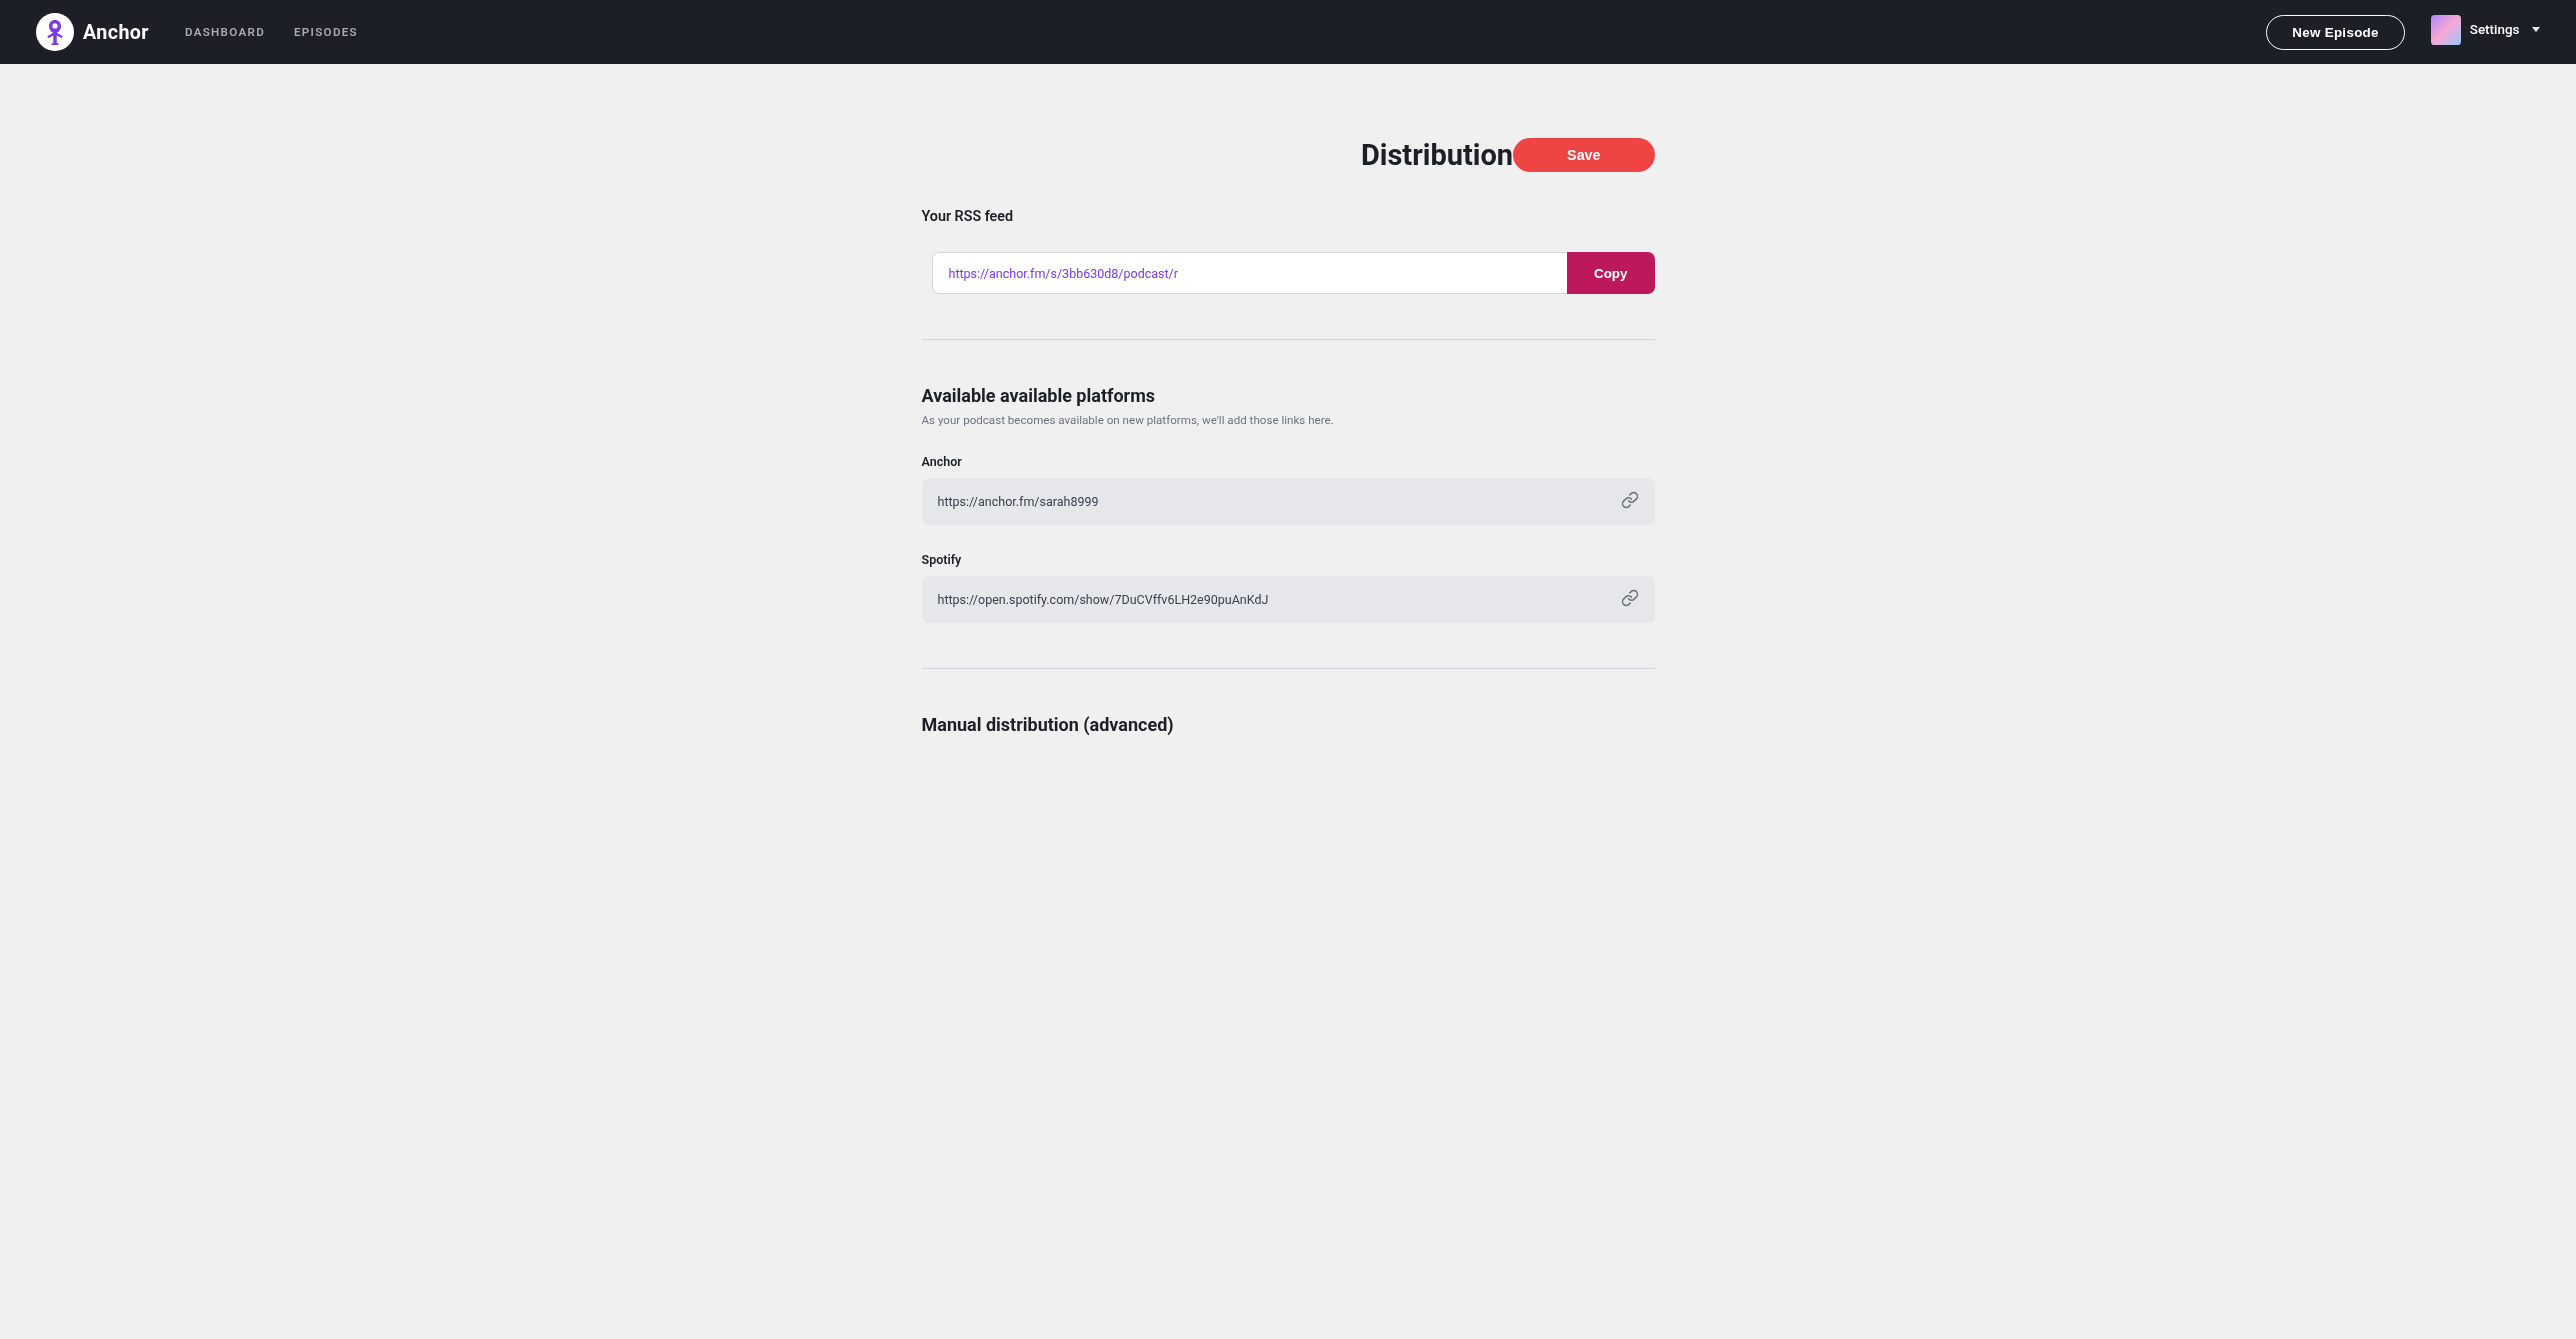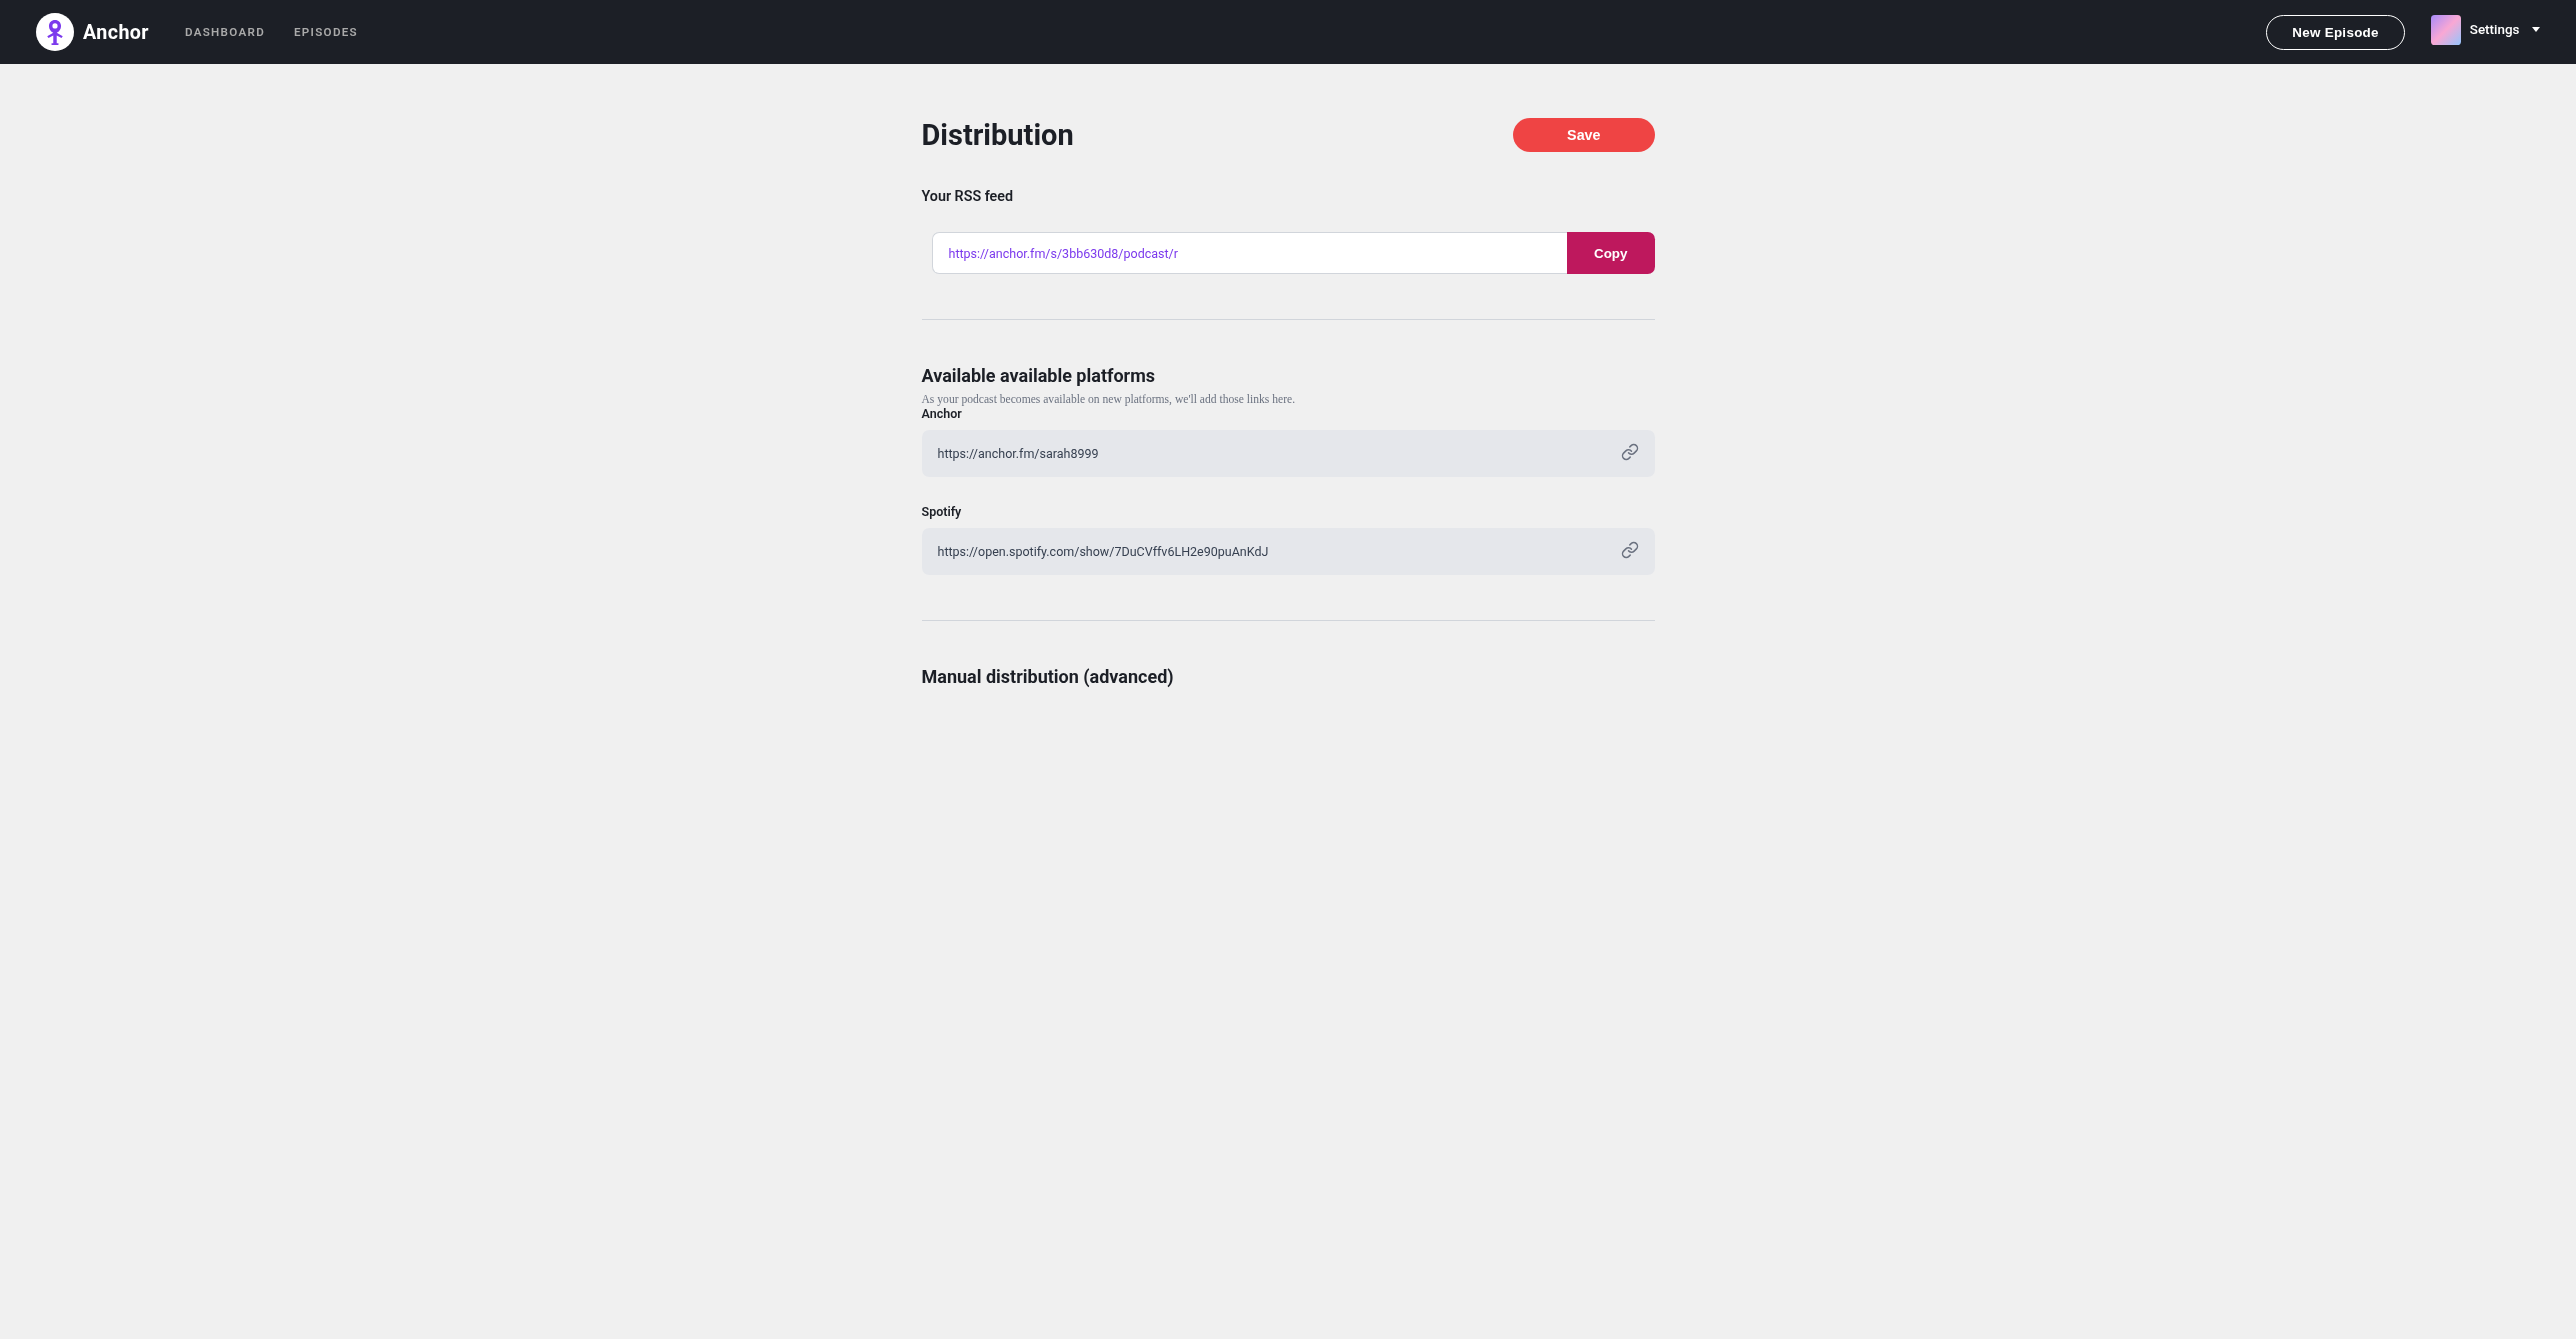--- a/index.html
+++ b/index.html
@@ -105,23 +105,24 @@
 
     
     .main-content {
       max-width: 805px;
       margin: 0 auto;
       padding: 54px 36px;
     }
 
     .page-header {
       display: flex;
-      justify-content: space-between;
+      justify-content: flex-end;
       align-items: center;
       margin-bottom: 36px;
+      margin-top: 20px;
     }
 
     .page-title {
       font-size: 29px;
       font-weight: 700;
       color: #1c1f26;
     }
 
     .save-btn {
       background: #ef4444;
@@ -187,21 +188,21 @@
     .section-title {
       font-size: 18px;
       font-weight: 700;
       color: #1c1f26;
       margin-bottom: 7.2px;
     }
 
     .section-subtitle {
       font-size: 11.6px;
       color: #6b7280;
-      font-family: Liberation Serif, serif;
+      margin-bottom: 27px;
     }
 
     .platform-group {
       margin-bottom: 27px;
     }
 
     .platform-label {
       font-size: 12.5px;
       font-weight: 600;
       color: #1c1f26;

